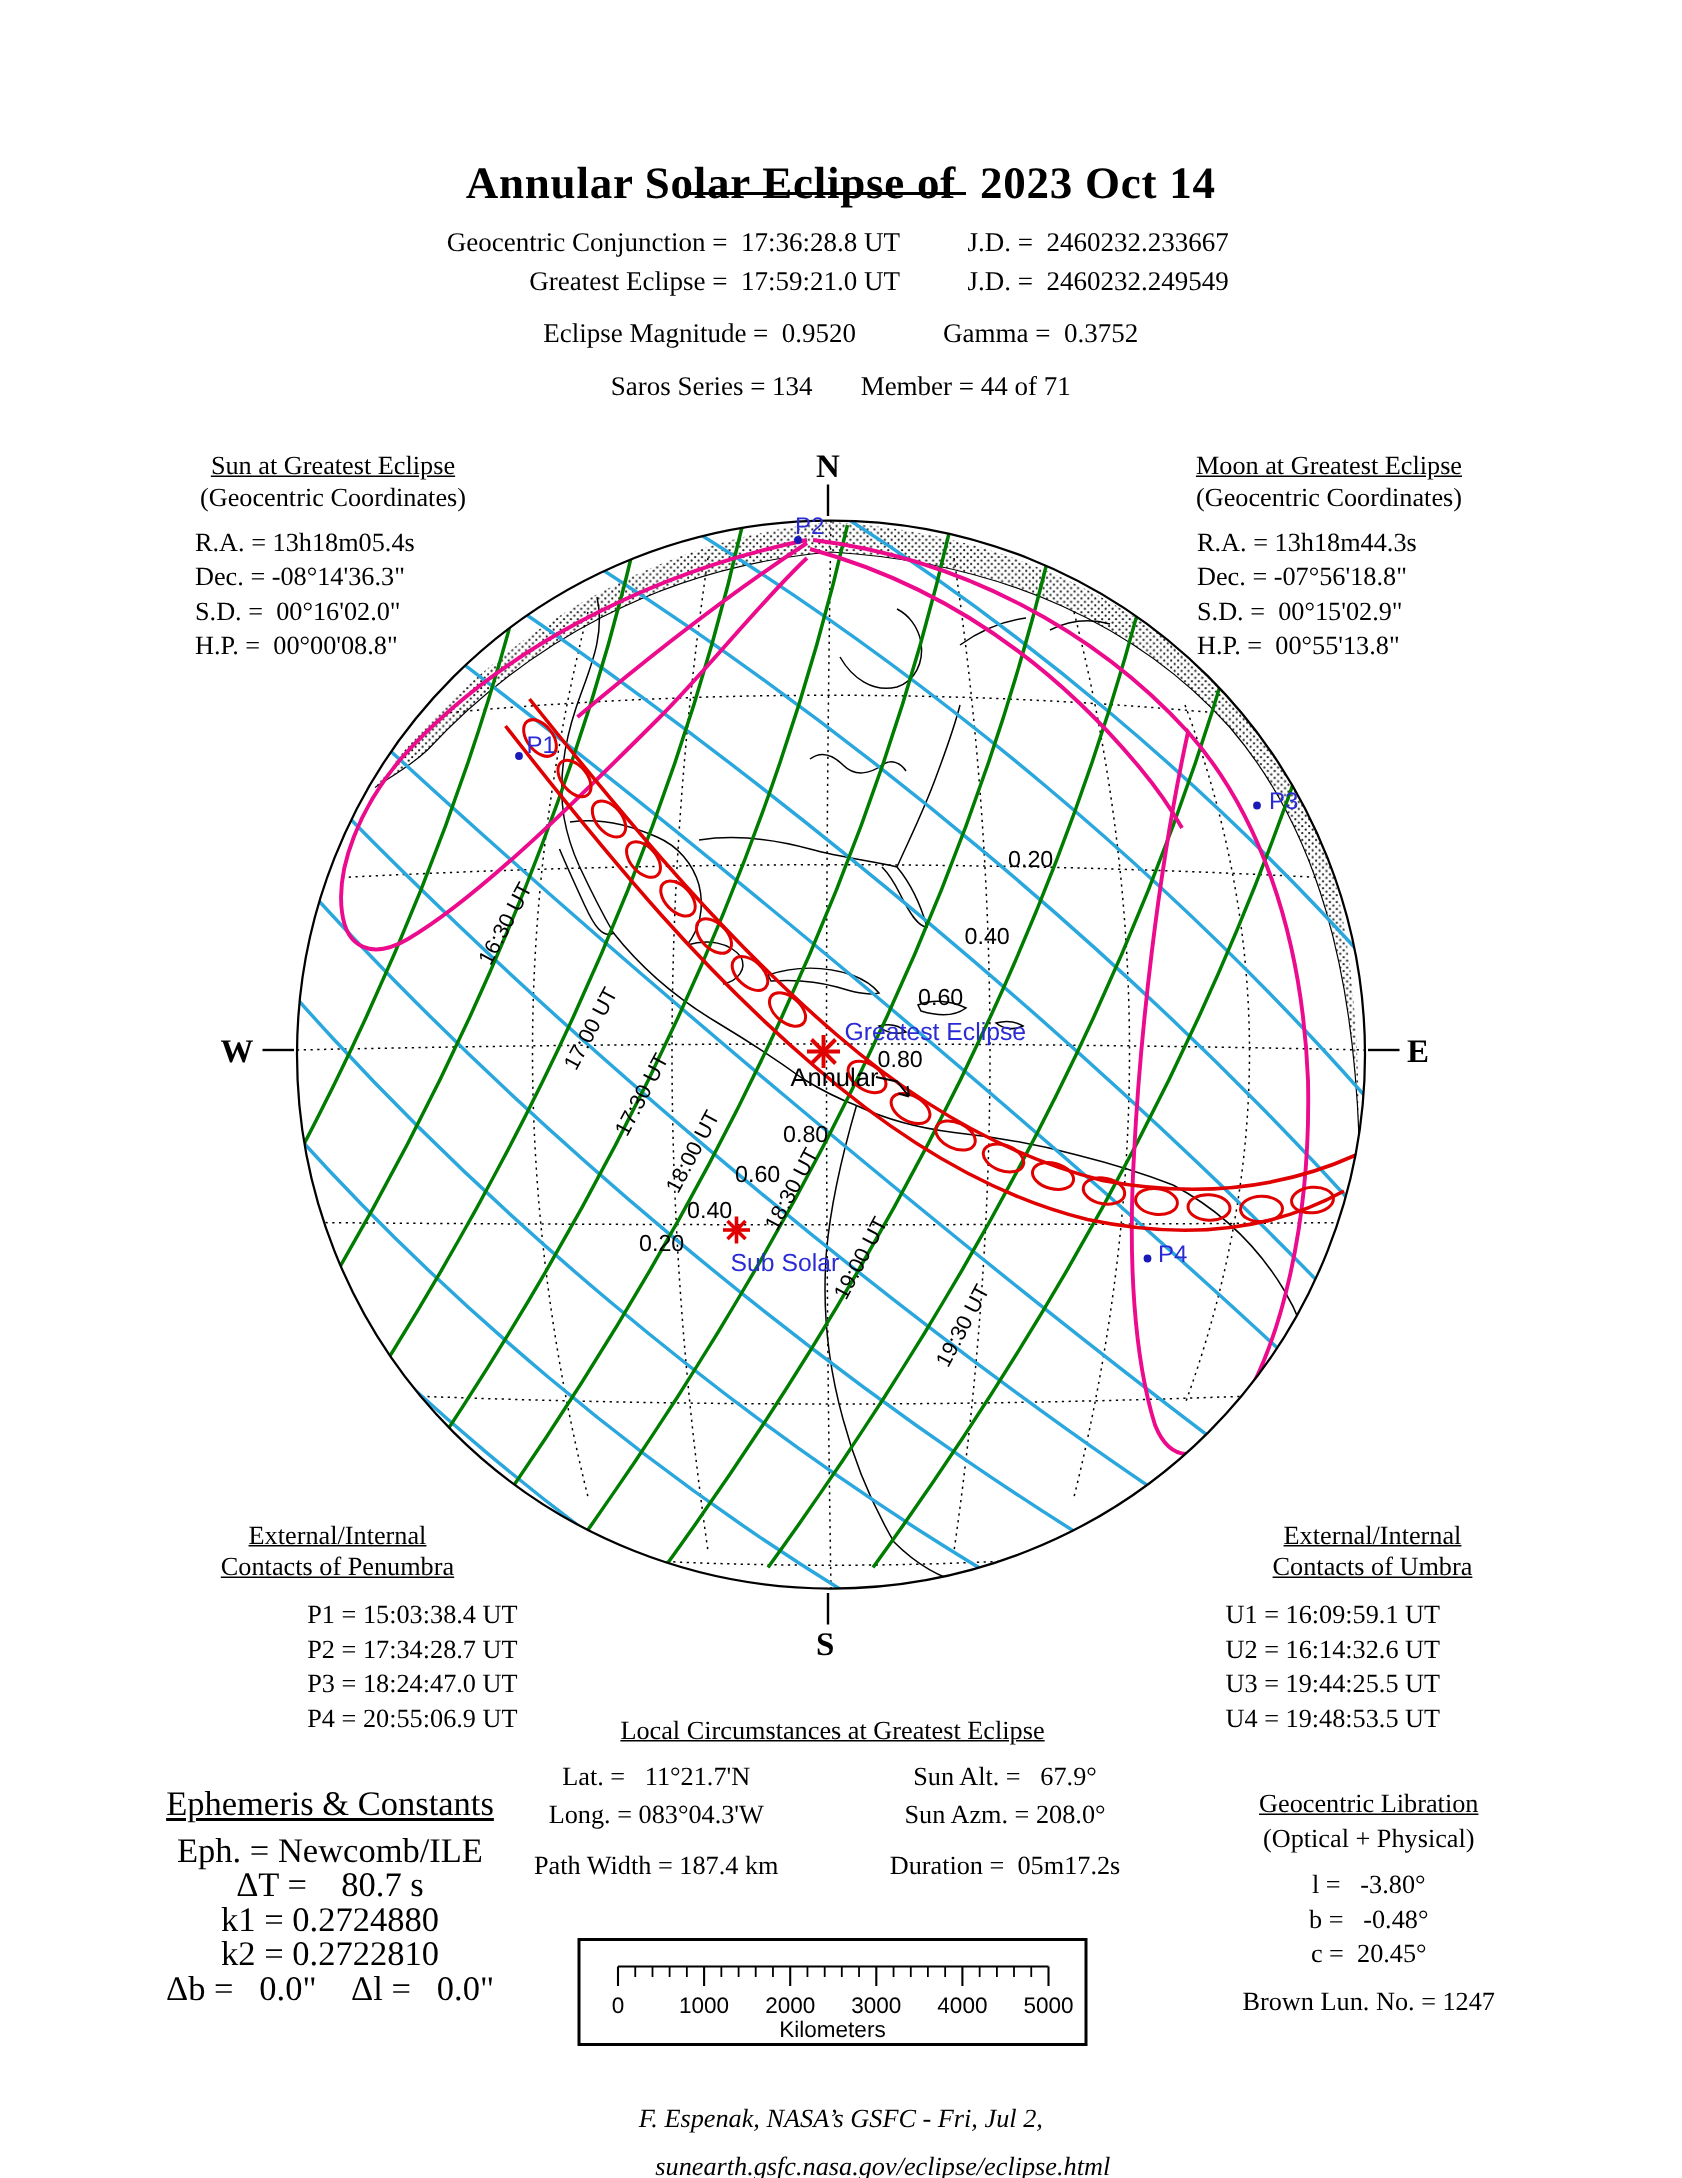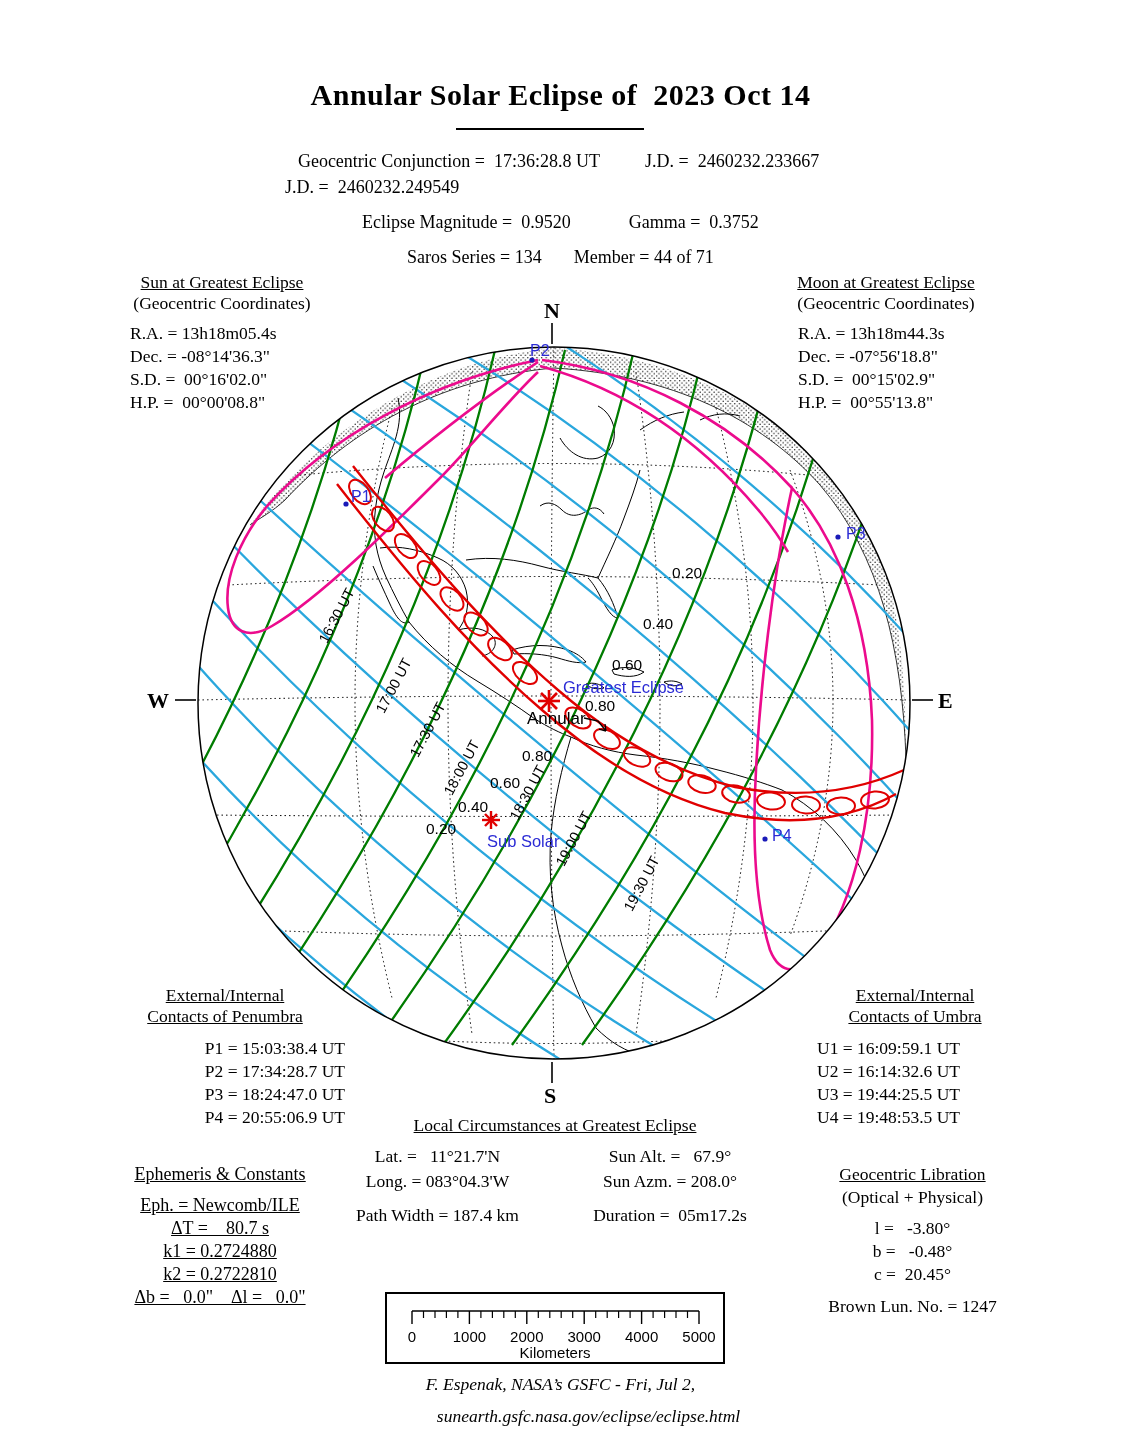--- a/index.html
+++ b/index.html
@@ -1,36 +1,36 @@
 <!DOCTYPE html>
 <html><head>
 <meta charset="utf-8">
 <style>
   html,body{margin:0;padding:0;background:#fff;}
   .page{position:relative;width:1121px;height:1452px;background:#fff;color:#000;
         font-family:"Liberation Serif",serif;overflow:hidden;}
   .blk{position:absolute;}
-  .ctr{text-align:center;}
+  .ctr{text-align:center;margin-top:28px;}
   .u{text-decoration:underline;}
   .pre{white-space:pre;}
   .title{width:100%;top:78px;left:0;font-size:30px;font-weight:bold;letter-spacing:.5px;}
   .title-rule{top:128px;left:456px;width:188px;height:2px;background:#000;}
   .hdr{left:240px;top:148px;width:660px;font-size:18px;}
   .hrow{display:flex;line-height:26px;}
   .h-left{width:360px;text-align:right;}
   .h-right{width:250px;margin-left:45px;text-align:left;}
   .hctr{position:absolute;width:100%;display:flex;justify-content:center;font-size:18px;}
   .sunblk{left:98px;top:272px;width:248px;font-size:17.5px;}
   .moonblk{left:760px;top:272px;width:252px;font-size:17.5px;}
   .coordlines{margin-top:8px;padding-left:32px;}
   .coordlines div{line-height:23px;}
   .moonblk .coordlines{padding-left:38px;}
   .cblk{width:240px;font-size:17.5px;}
   .cblk .coordlines{padding-left:30px;margin-top:10px;}
-  .ephblk{left:95px;top:1163px;width:250px;font-size:18px;text-decoration:underline;}
+  .ephblk{left:95px;top:1163px;width:250px;font-size:23px;}
   .ephblk div{line-height:23px;}
   .libblk{left:785px;top:1163px;width:255px;font-size:17.5px;}
   .libblk div{line-height:23px;}
   .lcblk{left:325px;top:1115px;width:460px;font-size:17.5px;}
   .lcrow{display:flex;justify-content:space-between;line-height:25px;}
   .lc1{width:225px;text-align:center;}
   .lc2{width:230px;text-align:center;}
   .scalebox{left:385px;top:1292px;width:336px;height:68px;border:2px solid #000;}
   .footer{width:100%;font-style:italic;font-size:17.5px;}
   svg text{font-family:"Liberation Sans",sans-serif;}
@@ -43,20 +43,21 @@
 
   <div class="blk title ctr pre">Annular Solar Eclipse of  2023 Oct 14</div>
   <div class="blk title-rule"></div>
 
   <div class="blk hdr">
     <div class="hrow">
       <span class="h-left pre">Geocentric Conjunction =  17:36:28.8 UT</span>
       <span class="h-right pre">J.D. =  2460232.233667</span>
     </div>
     <div class="hrow">
+      <span class="h-left pre">Greatest Eclipse =  17:59:21.0 UT</span>
       <span class="h-right pre">J.D. =  2460232.249549</span>
     </div>
   </div>
   <div class="hctr" style="top:212px;gap:58px;align-items:center;">
     <span class="pre">Eclipse Magnitude =  0.9520</span>
     <span class="pre">Gamma =  0.3752</span>
   </div>
   <div class="hctr" style="top:247px;gap:32px;">
     <span class="pre">Saros Series = 134</span>
     <span class="pre">Member = 44 of 71</span>

